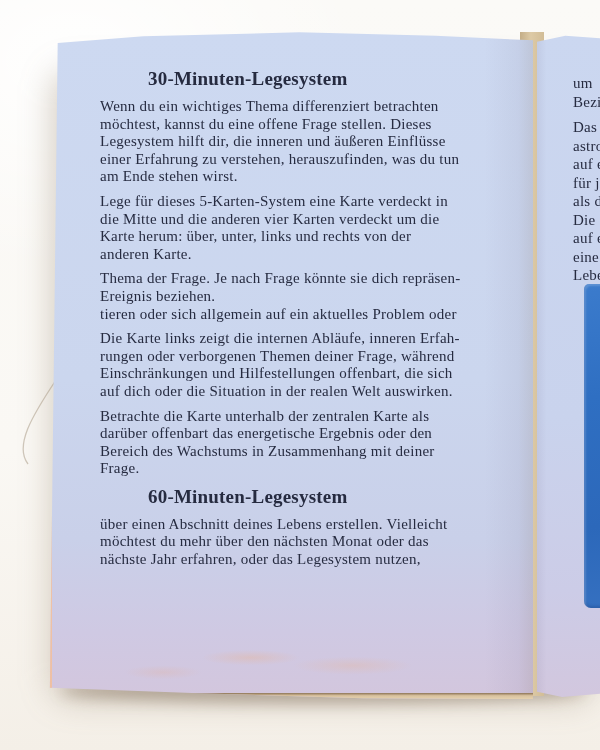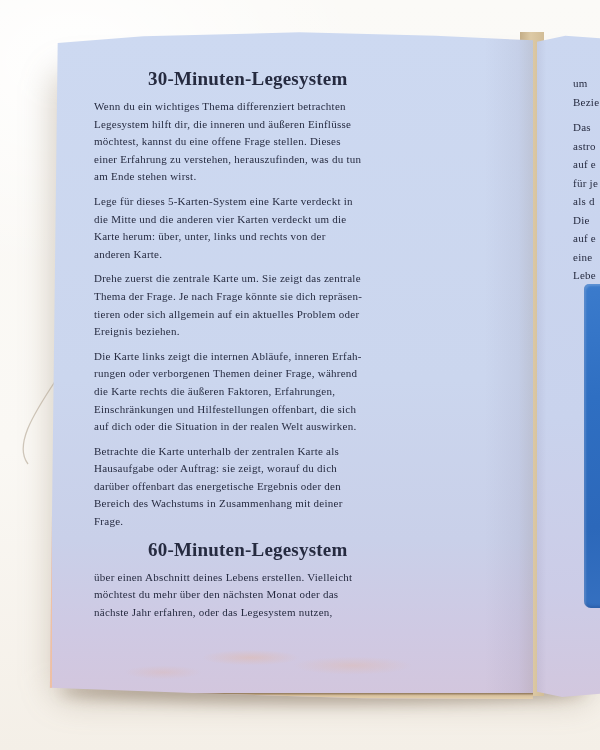--- a/index.html
+++ b/index.html
@@ -59,23 +59,23 @@
   
   .content{
     position:absolute;left:0;top:0;width:100%;box-sizing:border-box;
     padding:36px 8px 0 44px;
   }
   .heading{
     font-size:19px;font-weight:700;line-height:24px;letter-spacing:.2px;
     margin:0 0 7px 58px;white-space:nowrap;
   }
   .heading.second{}
-  .para{margin:0 0 7px 4px;}
+  .para{margin:0 0 7px 10px;}
   .line{
-    font-size:11px;line-height:17.6px;letter-spacing:.25px;white-space:nowrap;
+    font-size:15px;line-height:17.6px;letter-spacing:.25px;white-space:nowrap;
   }
   
   .content-right{
     position:absolute;left:0;top:0;width:100%;box-sizing:border-box;
     padding:43px 0 0 36px;
   }
   .content-right .frag-group{margin:0 0 7px 0;}
   .content-right .line{line-height:18.5px;}
   .artwork{
     position:absolute;left:47px;top:253px;width:22px;height:324px;
@@ -112,47 +112,44 @@
 <div class="stitch" style="top:628px"></div>
 <div class="stitch" style="top:660px"></div>
 
 <div class="page page-left">
   <div class="deckle"></div>
   <div class="bottom-edge"></div>
   <div class="content">
     <div class="heading">30-Minuten-Legesystem</div>
     <div class="para">
         <div class="line">Wenn du ein wichtiges Thema differenziert betrachten</div>
+        <div class="line">möchtest, kannst du eine offene Frage stellen. Dieses</div>
         <div class="line">Legesystem hilft dir, die inneren und äußeren Einflüsse</div>
-        <div class="line">möchtest, kannst du eine offene Frage stellen. Dieses</div>
         <div class="line">einer Erfahrung zu verstehen, herauszufinden, was du tun</div>
         <div class="line">am Ende stehen wirst.</div>
       </div>
     <div class="para">
         <div class="line">Lege für dieses 5-Karten-System eine Karte verdeckt in</div>
         <div class="line">die Mitte und die anderen vier Karten verdeckt um die</div>
         <div class="line">Karte herum: über, unter, links und rechts von der</div>
         <div class="line">anderen Karte.</div>
       </div>
     <div class="para">
-        <div class="line">Drehe zuerst die zentrale Karte um. Sie zeigt das zentrale</div>
         <div class="line">Thema der Frage. Je nach Frage könnte sie dich repräsen-</div>
+        <div class="line">Ereignis beziehen.</div>
         <div class="line">tieren oder sich allgemein auf ein aktuelles Problem oder</div>
-        <div class="line">Ereignis beziehen.</div>
       </div>
     <div class="para">
         <div class="line">Die Karte links zeigt die internen Abläufe, inneren Erfah-</div>
         <div class="line">rungen oder verborgenen Themen deiner Frage, während</div>
-        <div class="line">die Karte rechts die äußeren Faktoren, Erfahrungen,</div>
         <div class="line">Einschränkungen und Hilfestellungen offenbart, die sich</div>
         <div class="line">auf dich oder die Situation in der realen Welt auswirken.</div>
       </div>
     <div class="para">
         <div class="line">Betrachte die Karte unterhalb der zentralen Karte als</div>
-        <div class="line">Hausaufgabe oder Auftrag: sie zeigt, worauf du dich</div>
         <div class="line">darüber offenbart das energetische Ergebnis oder den</div>
         <div class="line">Bereich des Wachstums in Zusammenhang mit deiner</div>
         <div class="line">Frage.</div>
       </div>
     <div class="heading second">60-Minuten-Legesystem</div>
     <div class="para">
         <div class="line">über einen Abschnitt deines Lebens erstellen. Vielleicht</div>
         <div class="line">möchtest du mehr über den nächsten Monat oder das</div>
         <div class="line">nächste Jahr erfahren, oder das Legesystem nutzen,</div>
       </div>

